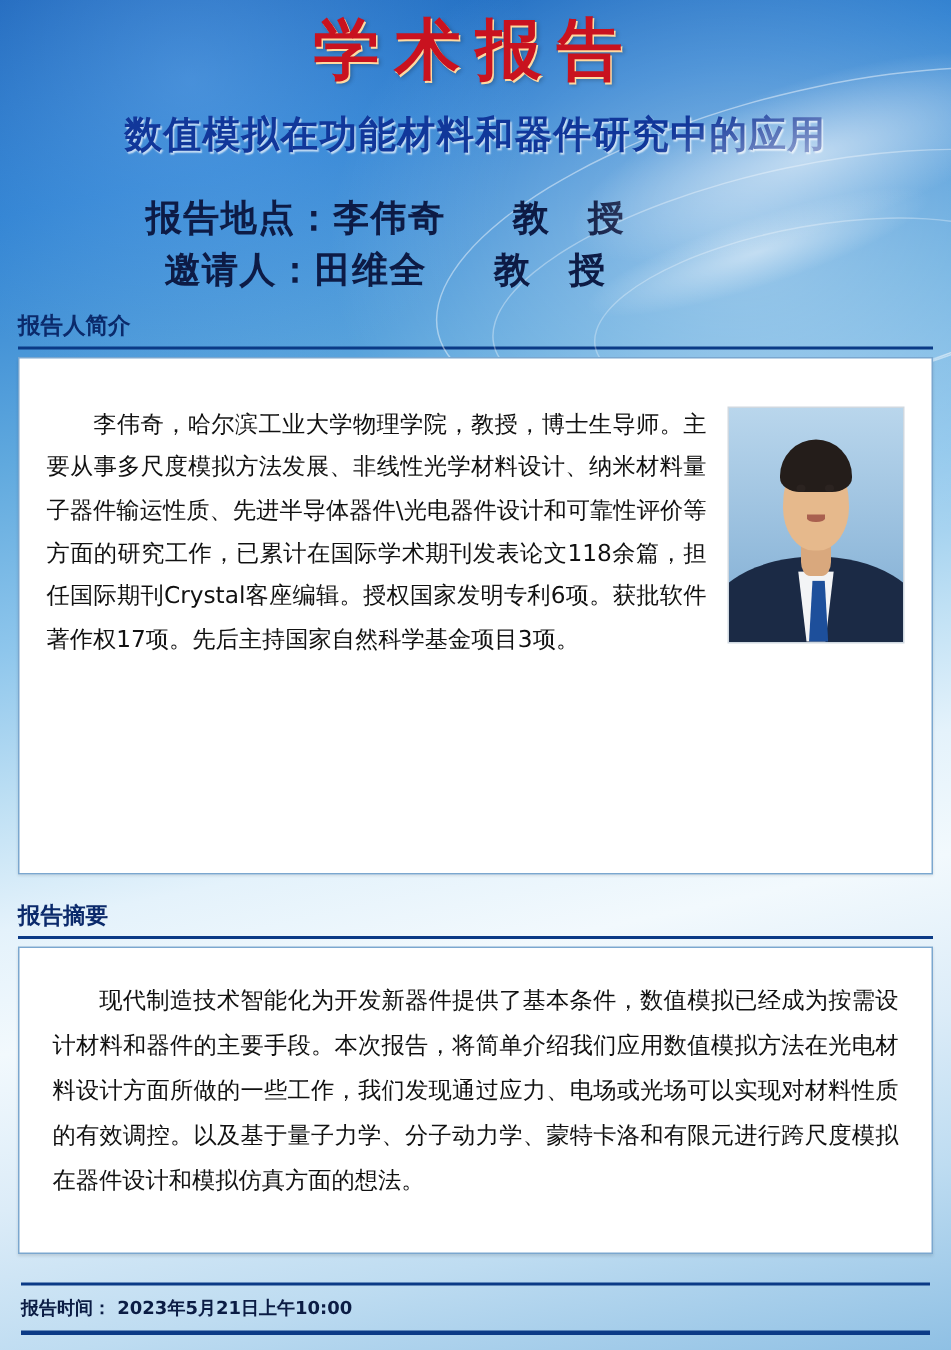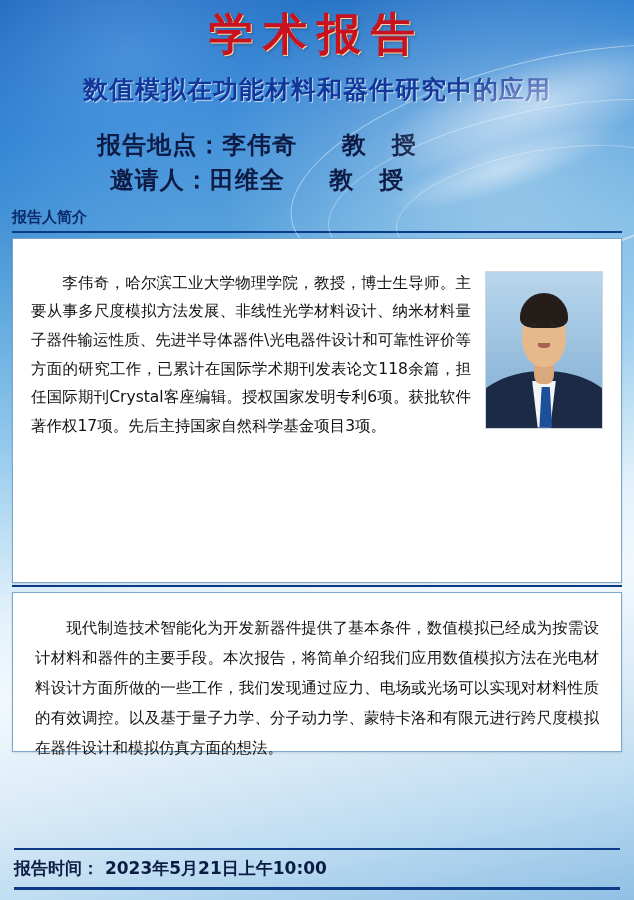--- a/index.html
+++ b/index.html
@@ -109,21 +109,21 @@
 
   
   .panel {
     position: relative;
     margin: 5px 12px 0 12px;
     background: #ffffff;
     border: 1px solid #7ba7cf;
     box-shadow: 0 1px 2px rgba(0,0,0,0.12);
   }
   .panel.bio { height: 345px; padding: 16px 18px 10px 18px; }
-  .panel.abs { height: 160px; padding: 20px 22px; }
+  .panel.abs { height: 205px; padding: 20px 22px; }
 
   .bio-text {
     font-family: "DejaVu Sans", "Liberation Sans", sans-serif;
     font-size: 15.5px;
     line-height: 1.85;
     color: #111;
     text-align: justify;
     text-justify: inter-ideograph;
     margin: 14px 0 0 0;
   }
@@ -184,21 +184,21 @@
   
   .footer {
     position: absolute;
     left: 0; right: 0; bottom: 0;
     padding: 0 14px 10px 14px;
   }
   .footer-rule { height: 2px; background: #0b3a86; margin: 0 0 6px 0; }
   .foot-row {
     font-family: "DejaVu Serif", "Liberation Serif", serif;
     font-weight: bold;
-    font-size: 17px;
+    font-size: 12px;
     color: #0b1c44;
     line-height: 1.5;
     white-space: nowrap;
   }
   .foot-row .k { color: #0b1c44; }
   .foot-row .v { font-family: "DejaVu Sans", "Liberation Sans", sans-serif; }
   .footer-bottom-rule { height: 3px; background: #0b3a86; margin-top: 6px; }
 </style>
 </head>
 <body>
@@ -240,20 +240,23 @@
       <div class="neck"></div>
       <div class="head"></div>
       <div class="hair"></div>
       <div class="eye l"></div>
       <div class="eye r"></div>
       <div class="mouth"></div>
     </div>
     <div class="bio-text"><span class="indent"></span><span>李伟奇，哈尔滨工业大学物理学院，教授，博士生导师。主要从事多尺度模拟方法发展、非线性光学材料设计、纳米材料量子器件输运性质、先进半导体器件\光电器件设计和可靠性评价等方面的研究工作，已累计在国际学术期刊发表论文118余篇，担任国际期刊Crystal客座编辑。授权国家发明专利6项。获批软件著作权17项。先后主持国家自然科学基金项目3项。</span></div>
   </div>
 
+  <div class="label-wrap" style="margin-top:8px">
+    <span class="section-label" style="margin-left:0">报告摘要</span>
+  </div>
   <div class="label-rule"></div>
 
   <div class="panel abs">
     <div class="abs-text"><span class="indent"></span><span>现代制造技术智能化为开发新器件提供了基本条件，数值模拟已经成为按需设计材料和器件的主要手段。本次报告，将简单介绍我们应用数值模拟方法在光电材料设计方面所做的一些工作，我们发现通过应力、电场或光场可以实现对材料性质的有效调控。以及基于量子力学、分子动力学、蒙特卡洛和有限元进行跨尺度模拟在器件设计和模拟仿真方面的想法。</span></div>
   </div>
 
   <div class="footer">
     <div class="footer-rule"></div>
     <div class="foot-row">
       <span class="k">报告时间：</span>

